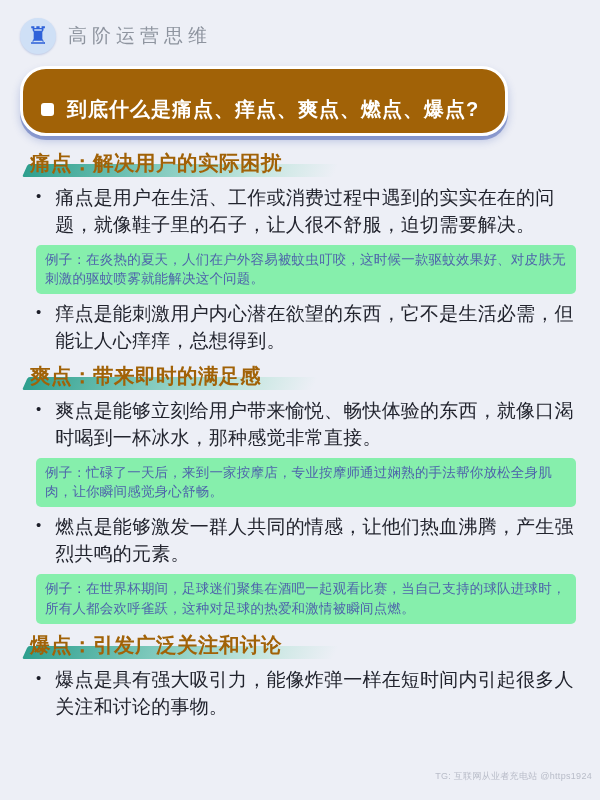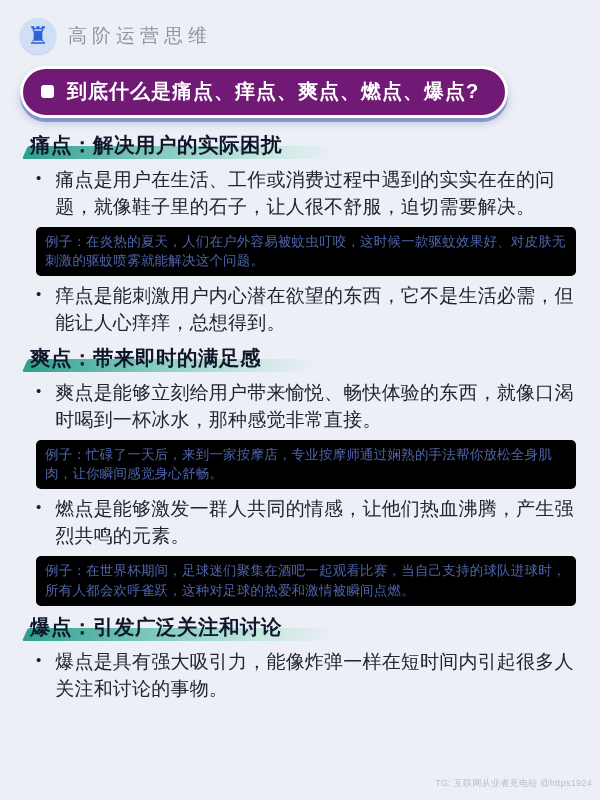--- a/index.html
+++ b/index.html
@@ -21,58 +21,58 @@
   }
   .rook { font-size:24px; line-height:1; color:#2f62d9; }
   .brand {
     font-size:19px; font-weight:normal; color:#8e949f; letter-spacing:5px;
   }
 
   
   .banner {
     display:inline-flex; align-items:center; gap:13px;
     margin:4px 20px 13px 20px;
-    background:#701a75;
+    background:#a16207;
     border:3px solid #ffffff;
     border-radius:26px;
-    padding:9px 26px 10px 18px;
+    padding:27px 26px 10px 18px;
     box-shadow:0 4px 0 rgba(28,58,160,.38), 0 5px 9px rgba(40,70,170,.25);
   }
   .banner-square {
     width:13px; height:13px; background:#ffffff; border-radius:3px; flex:0 0 auto;
   }
   .banner-text {
     color:#ffffff; font-size:20px; font-weight:bold; letter-spacing:1px; white-space:nowrap;
   }
 
   
   .section { margin:0 24px 7px 30px; }
-  .heading { font-size:20.5px; font-weight:bold; color:#0f172a; margin-bottom:8px; letter-spacing:0.5px; }
+  .heading { font-size:20.5px; font-weight:bold; color:#a16207; margin-bottom:8px; letter-spacing:0.5px; }
   .hl { position:relative; display:inline-block; z-index:0; padding-right:6px; }
   .hl::before {
     content:""; position:absolute; z-index:-1;
     left:-5px; right:-48px; bottom:0; height:13px;
     background:linear-gradient(90deg,#2e9f8e 0%,#7cc8bb 40%,#c4e6df 75%,rgba(228,240,238,0) 100%);
     transform:skewX(-24deg);
     border-radius:2px;
   }
   .bullet-row { display:flex; gap:14px; margin:0 0 6px 6px; }
   .dot { font-size:15px; line-height:1.42; color:#1c1e28; flex:0 0 auto; }
   .body-text { font-size:19px; line-height:1.42; color:#22242e; letter-spacing:0.2px; }
   .example {
     margin-left:6px;
-    background:#000000;
+    background:#86efac;
     border-radius:5px;
     padding:5px 9px 6px 9px;
     font-size:13.5px; line-height:1.42;
     color:#4e64ab; letter-spacing:0.2px;
   }
 
   .watermark {
-    position:absolute; right:8px; bottom:10px;
+    position:absolute; right:8px; bottom:17px;
     font-size:9px; color:#b8bcc8; letter-spacing:0.3px;
   }
 </style>
 </head>
 <body>
 
 <div class="page">
 
   <div class="header">
     <div class="logo-circle">

